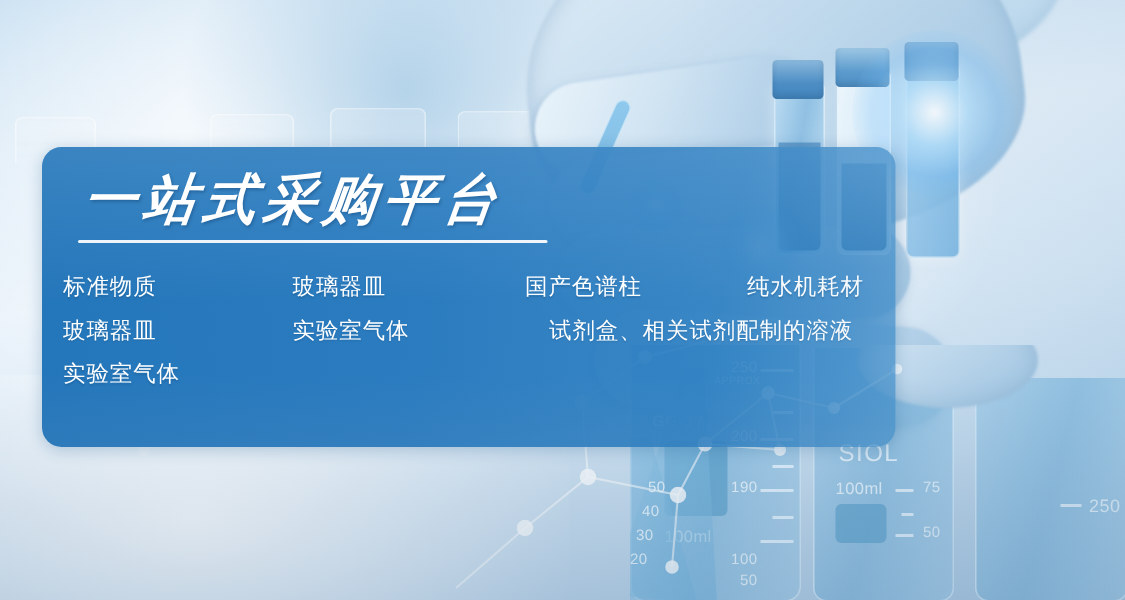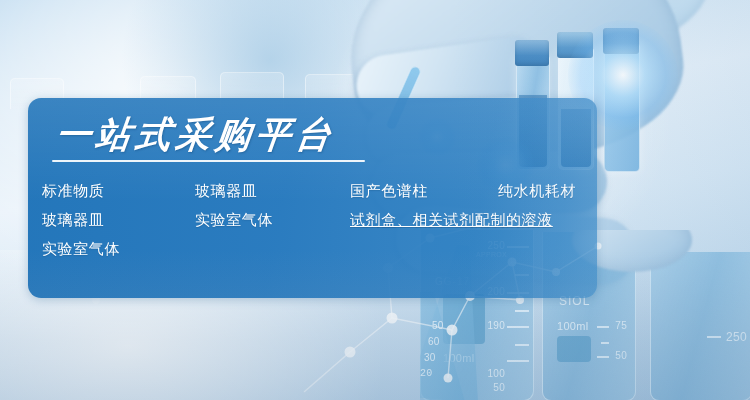--- a/index.html
+++ b/index.html
@@ -275,26 +275,26 @@
     </div>
 
     <div class="flask" style="left:-10px;top:14px;width:74px;height:156px;
                 clip-path:polygon(54% 0%, 70% 0%, 100% 100%, 4% 100%);
                 transform:rotate(5deg);
                 border-left:1.5px solid rgba(225,243,255,.8);"></div>
 
     <div class="flask" style="left:-38px;top:62px;width:86px;height:108px;
                 clip-path:polygon(40% 0%, 60% 0%, 96% 100%, 4% 100%);"></div>
     <span class="glabel" style="left:12px;top:90px;">50</span>
-    <span class="glabel" style="left:8px;top:106px;">60</span>
+    <span class="glabel" style="left:8px;top:106px;">40</span>
     <span class="glabel" style="left:4px;top:122px;text-align:right;">30</span>
-    <span class="glabel" style="left:0px;top:138px;font-family:Liberation Mono, monospace;">20</span>
+    <span class="glabel" style="left:0px;top:138px;">20</span>
 
     <div class="beaker" style="left:122px;top:2px;width:92px;height:168px;border-radius:0 0 9px 9px;">
-      <span class="glabel" style="left:16px;top:62px;font-size:12px;letter-spacing:1px;">SIOL</span>
+      <span class="glabel" style="left:16px;top:62px;font-size:16px;letter-spacing:1px;">SIOL</span>
       <span class="glabel" style="left:14px;top:88px;font-size:11px;">100ml</span>
       <span class="glabel" style="right:8px;top:88px;">75</span>
       <span class="glabel" style="right:8px;top:118px;">50</span>
       <div class="grad" style="right:26px;top:94px;width:12px;"></div>
       <div class="grad" style="right:26px;top:110px;width:8px;"></div>
       <div class="grad" style="right:26px;top:124px;width:12px;"></div>
       <div class="liquid-sq" style="left:14px;top:104px;width:34px;height:26px;"></div>
     </div>
 
     <div class="beaker" style="left:230px;top:22px;width:100px;height:148px;border-radius:0 0 9px 9px;">
@@ -358,21 +358,21 @@
       <div class="sub-row">
         <span class="sub-item" style="left:0px;">标准物质</span>
         <span class="sub-item" style="left:153px;">玻璃器皿</span>
         <span class="sub-item" style="left:308px;">国产色谱柱</span>
         <span class="sub-item" style="left:456px;">纯水机耗材</span>
       </div>
 
       <div class="sub-row">
         <span class="sub-item" style="left:0px;">玻璃器皿</span>
         <span class="sub-item" style="left:153px;">实验室气体</span>
-        <span class="sub-item" style="left:308px;text-decoration:underline;">试剂盒、相关试剂配制的溶液</span>
+        <span class="sub-item" style="left:324px;">试剂盒、相关试剂配制的溶液</span>
       </div>
 
       <div class="sub-row">
         <span class="sub-item" style="left:0px;">实验室气体</span>
       </div>
 
     </div>
   </div>
 
   <div class="bg-shade-right" style="opacity:.35;"></div>

